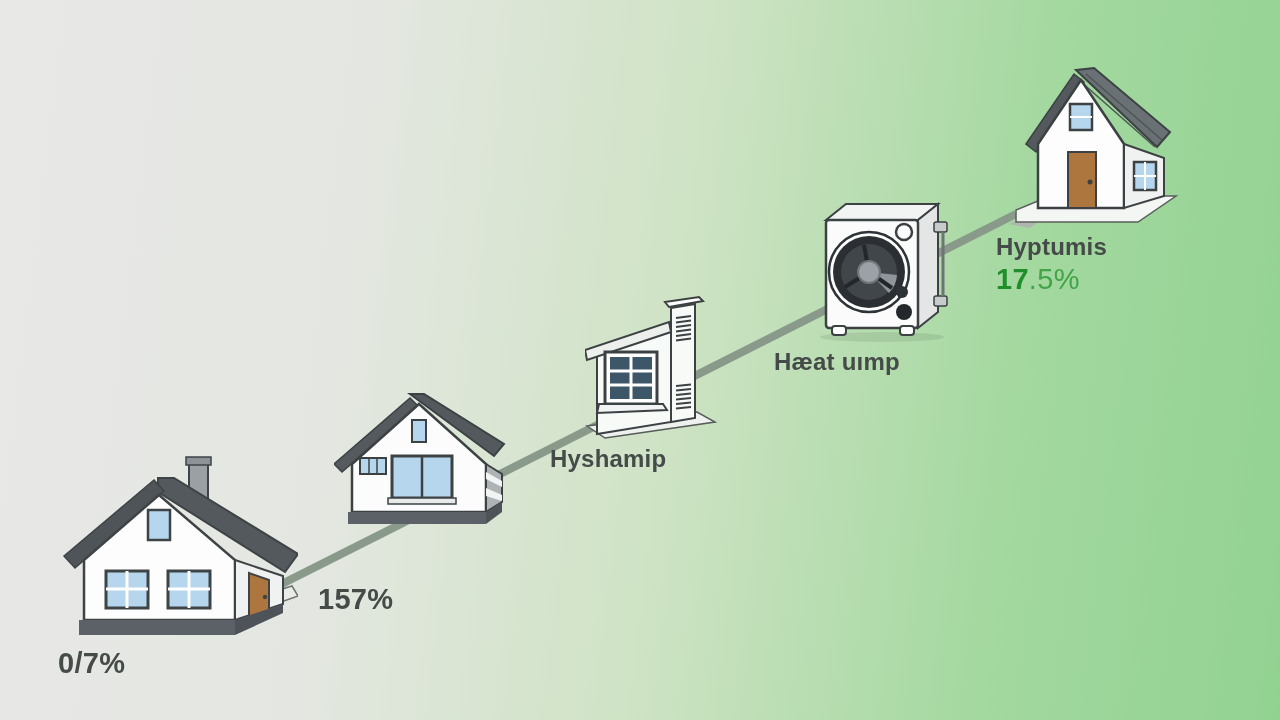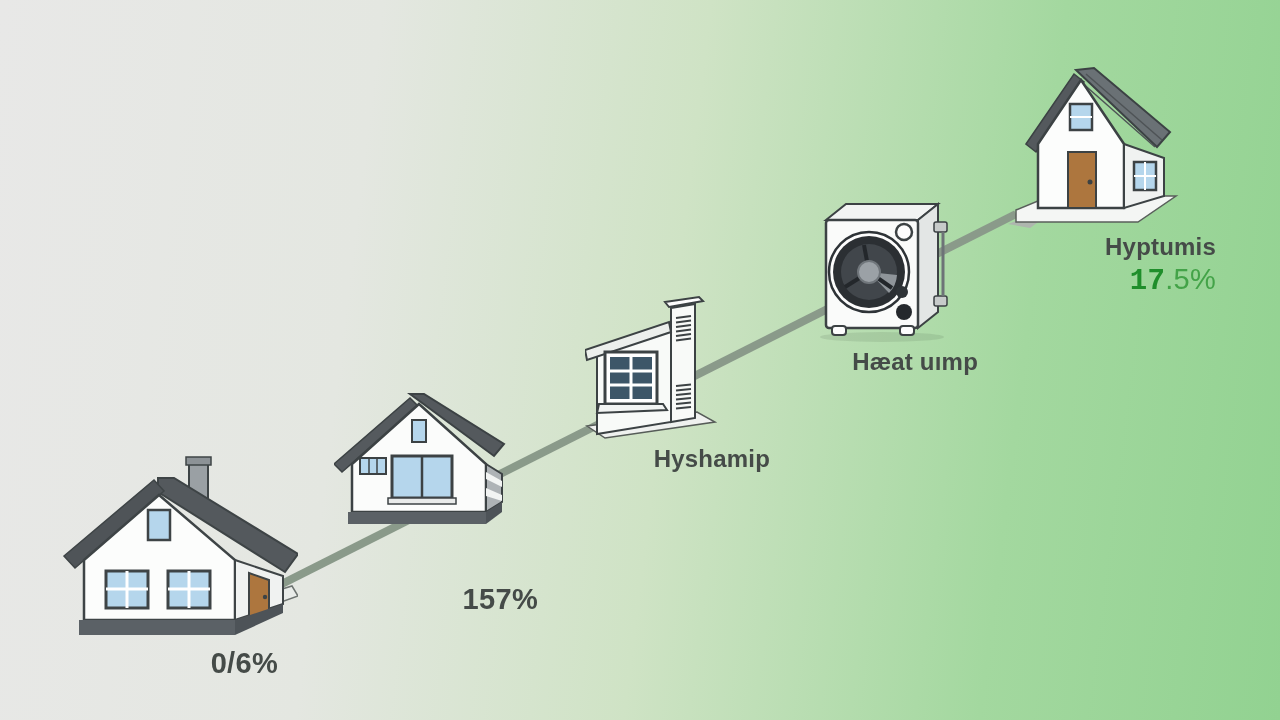--- a/index.html
+++ b/index.html
@@ -4,25 +4,25 @@
 <style>
   html,body{margin:0;padding:0;background:#ffffff;}
   .stage{
     position:relative;width:1280px;height:720px;overflow:hidden;
     font-family:"Liberation Sans", sans-serif;
     background:linear-gradient(97deg,#e8e8e7 0%,#e4e7e1 28%,#cfe3c5 52%,#a3d89f 78%,#92d291 100%);
   }
   .trend-line-svg{position:absolute;left:0;top:0;width:1280px;height:720px;}
   .illus{position:absolute;}
   .illus svg{display:block;width:100%;height:100%;}
-  .lbl{position:absolute;text-align:right;line-height:1.1;}
+  .lbl{position:absolute;text-align:left;line-height:1.1;}
   .name-lbl{font-size:24px;font-weight:bold;color:#454b48;letter-spacing:.2px;}
   .pct-lbl{font-size:29px;font-weight:bold;letter-spacing:.3px;}
   .pct-lbl.dark .ps,.pct-lbl.dark .pr{color:#454b48;}
-  .pct-lbl.green .ps{color:#1f8e2b;font-family:Liberation Mono, monospace;}
+  .pct-lbl.green .ps{color:#1f8e2b;}
   .pct-lbl.green .pr{color:#43a348;font-weight:normal;}
 </style>
 </head>
 <body>
 
 <div class="stage">
 
   <svg class="trend-line-svg" viewBox="0 0 1280 720">
     <line x1="250" y1="600" x2="1016" y2="214" stroke="#8a9a8a" stroke-width="8"></line>
   </svg>
@@ -142,24 +142,24 @@
       <rect x="126" y="102" width="22" height="28" fill="#b5d6ec" stroke="#3c4244" stroke-width="2.5"></rect>
       <line x1="137" y1="102" x2="137" y2="130" stroke="#ffffff" stroke-width="2"></line>
       <line x1="126" y1="116" x2="148" y2="116" stroke="#ffffff" stroke-width="2"></line>
       <rect x="62" y="44" width="22" height="26" fill="#b5d6ec" stroke="#3c4244" stroke-width="2.5"></rect>
       <line x1="62" y1="57" x2="84" y2="57" stroke="#ffffff" stroke-width="2"></line>
       <rect x="60" y="92" width="28" height="56" fill="#ad763e" stroke="#3c4244" stroke-width="2"></rect>
       <circle cx="82" cy="122" r="2.5" fill="#3c4244"></circle>
     </svg>
   </div>
 
-  <div class="lbl pct-lbl dark" style="left:58px;top:648px;width:220px"><span class="ps">0/6</span><span class="pr">%</span></div>
+  <div class="lbl pct-lbl dark" style="left:58px;top:648px;width:220px"><span class="ps">0/7</span><span class="pr">%</span></div>
 
   <div class="lbl pct-lbl dark" style="left:318px;top:584px;width:220px"><span class="ps">157</span><span class="pr">%</span></div>
 
   <div class="lbl name-lbl" style="left:550px;top:446px;width:220px">Hyshamip</div>
 
-  <div class="lbl name-lbl" style="left:758px;top:349px;width:220px">Hæat uımp</div>
+  <div class="lbl name-lbl" style="left:774px;top:349px;width:220px">Hæat uımp</div>
 
   <div class="lbl name-lbl" style="left:996px;top:234px;width:220px">Hyptumis</div>
   <div class="lbl pct-lbl green" style="left:996px;top:264px;width:220px"><span class="ps">17</span><span class="pr">.5%</span></div>
 
 </div>
 
 </body></html>

